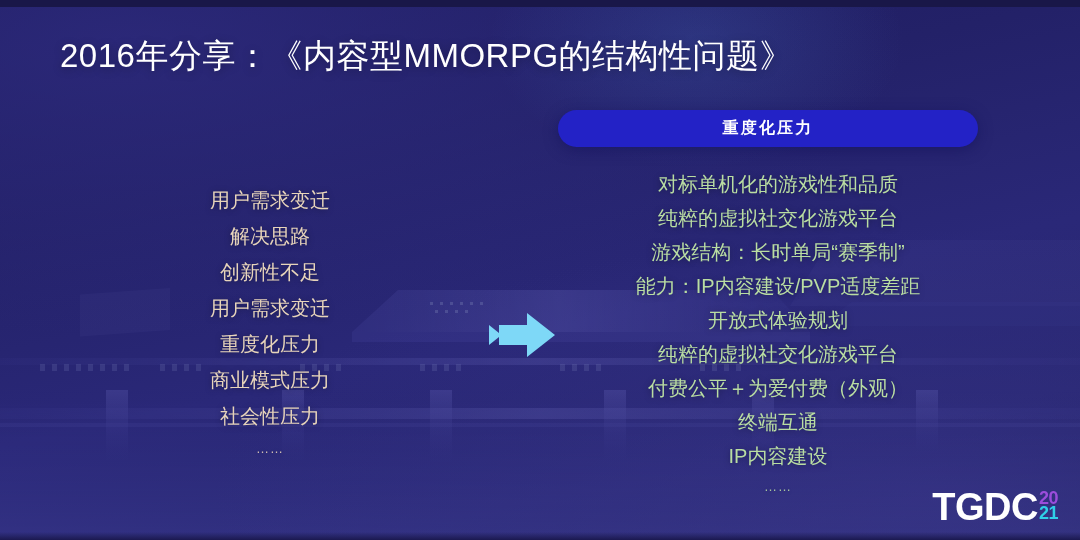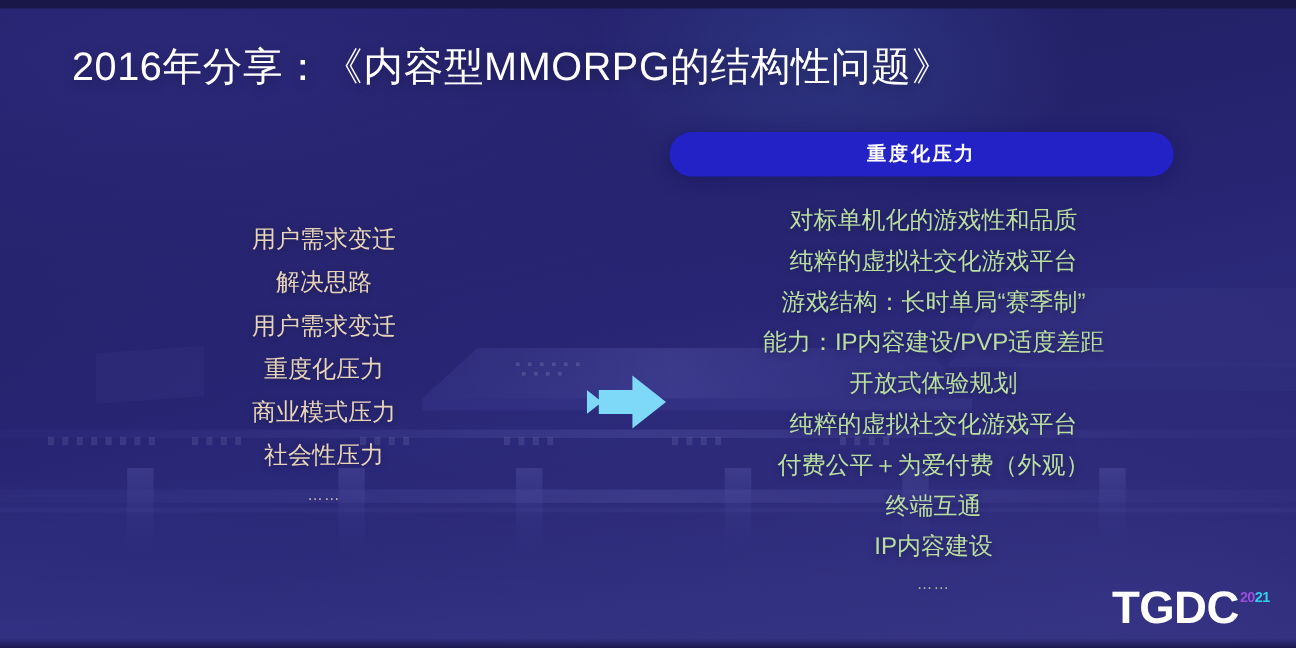--- a/index.html
+++ b/index.html
@@ -140,24 +140,24 @@
   }
   .logo-word {
     color: #ffffff;
     font-size: 38px;
     font-weight: bold;
     letter-spacing: -0.5px;
     line-height: 38px;
   }
   .logo-year {
     display: flex;
-    flex-direction: row;
+    flex-direction: column;
     line-height: 15px;
     margin-top: 3px;
-    font-size: 12px;
+    font-size: 18px;
     font-weight: bold;
     letter-spacing: -0.5px;
   }
   .logo-year .y20 { color: #9b4ddb; }
   .logo-year .y21 { color: #2fd0e8; }
 </style>
 </head>
 <body>
 
 <div class="slide">
@@ -255,20 +255,21 @@
   <div class="bottom-band"></div>
 
   <div class="title">2016年分享：《内容型MMORPG的结构性问题》</div>
 
 
   <div class="pill pill-right">重度化压力</div>
 
   <div class="col col-left">
     <div class="item">用户需求变迁</div>
     <div class="item">解决思路</div>
+    <div class="item">创新性不足</div>
     <div class="item">用户需求变迁</div>
     <div class="item">重度化压力</div>
     <div class="item">商业模式压力</div>
     <div class="item">社会性压力</div>
     <div class="item ellipsis">……</div>
   </div>
 
   <svg class="arrow" viewBox="0 0 66 48" aria-hidden="true">
     <polygon points="0,14 10,22 10,14 38,14 38,2 66,24 38,46 38,34 10,34 10,26 0,34" fill="#7ed8f7"></polygon>
   </svg>

